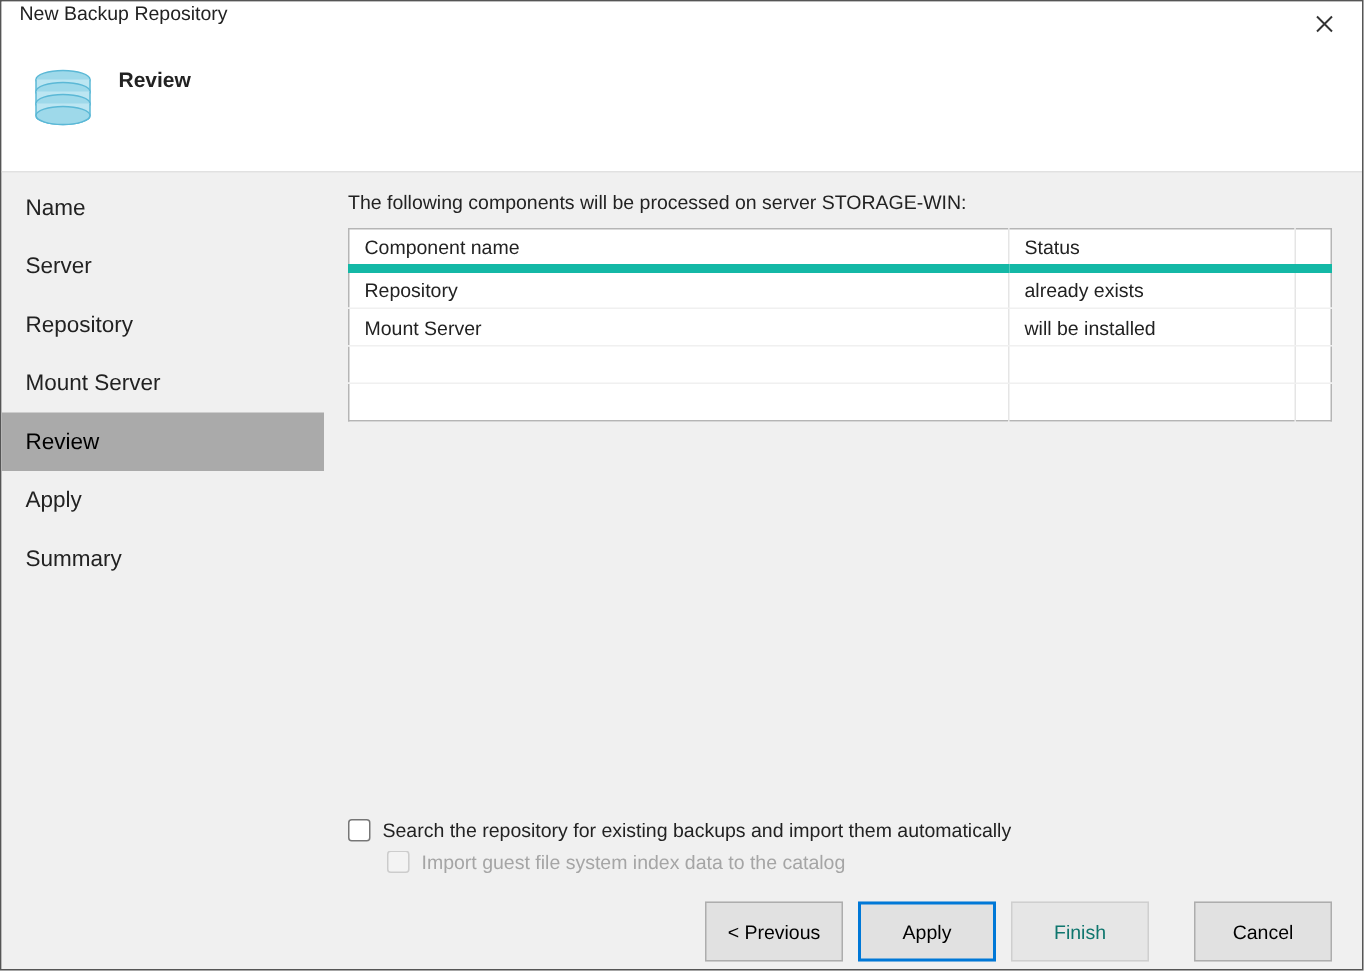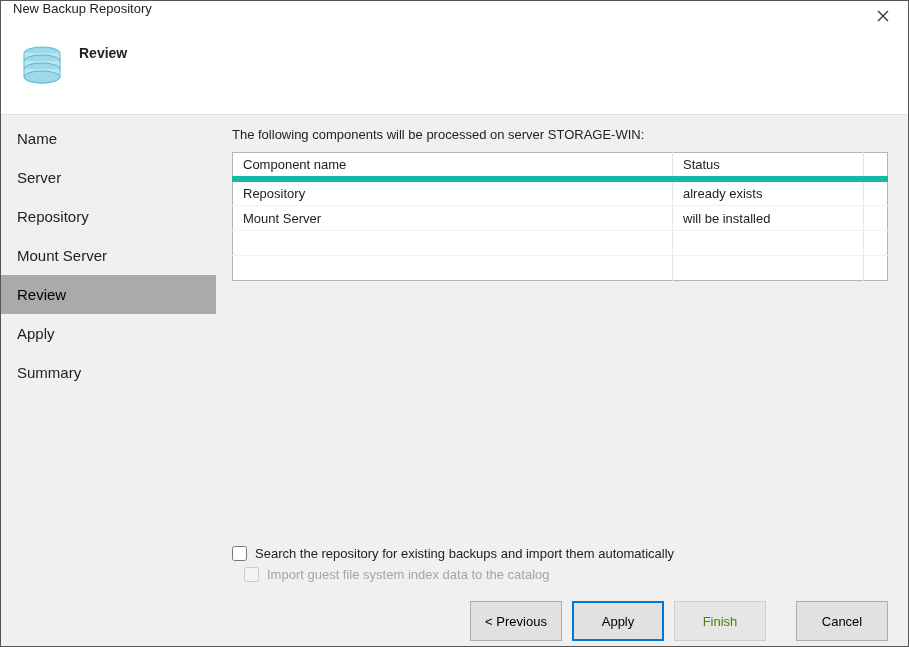--- a/index.html
+++ b/index.html
@@ -100,21 +100,21 @@
   }
   .chk-row {
     display: flex;
     align-items: center;
     font-size: 13px;
     margin-bottom: 6px;
   }
   .chk-row input[type=checkbox]{
     width: 15px; height: 15px; margin: 0 8px 0 0;
   }
-  .chk-row.indent { margin-left: 12px; }
+  .chk-row.indent { margin-left: 26px; }
   .chk-row.disabled { color: #a5a5a5; }
 
   
   .footer {
     height: 50px;
     background: #f0f0f0;
     display: flex;
     align-items: center;
     justify-content: flex-end;
     padding: 0 20px;
@@ -131,21 +131,21 @@
     padding: 0 12px;
   }
   .btn.primary {
     background: #e1e1e1;
     border: 2px solid #0078d7;
     color: #000;
   }
   .btn.disabled {
     background: #e6e6e6;
     border: 1px solid #cfcfcf;
-    color: #4d7c0f;
+    color: #0f766e;
     cursor: default;
   }
   .gap { width: 10px; }
 </style>
 </head>
 <body>
 
 <div class="titlebar">
   <div class="title">New Backup Repository</div>
   <div class="close">

